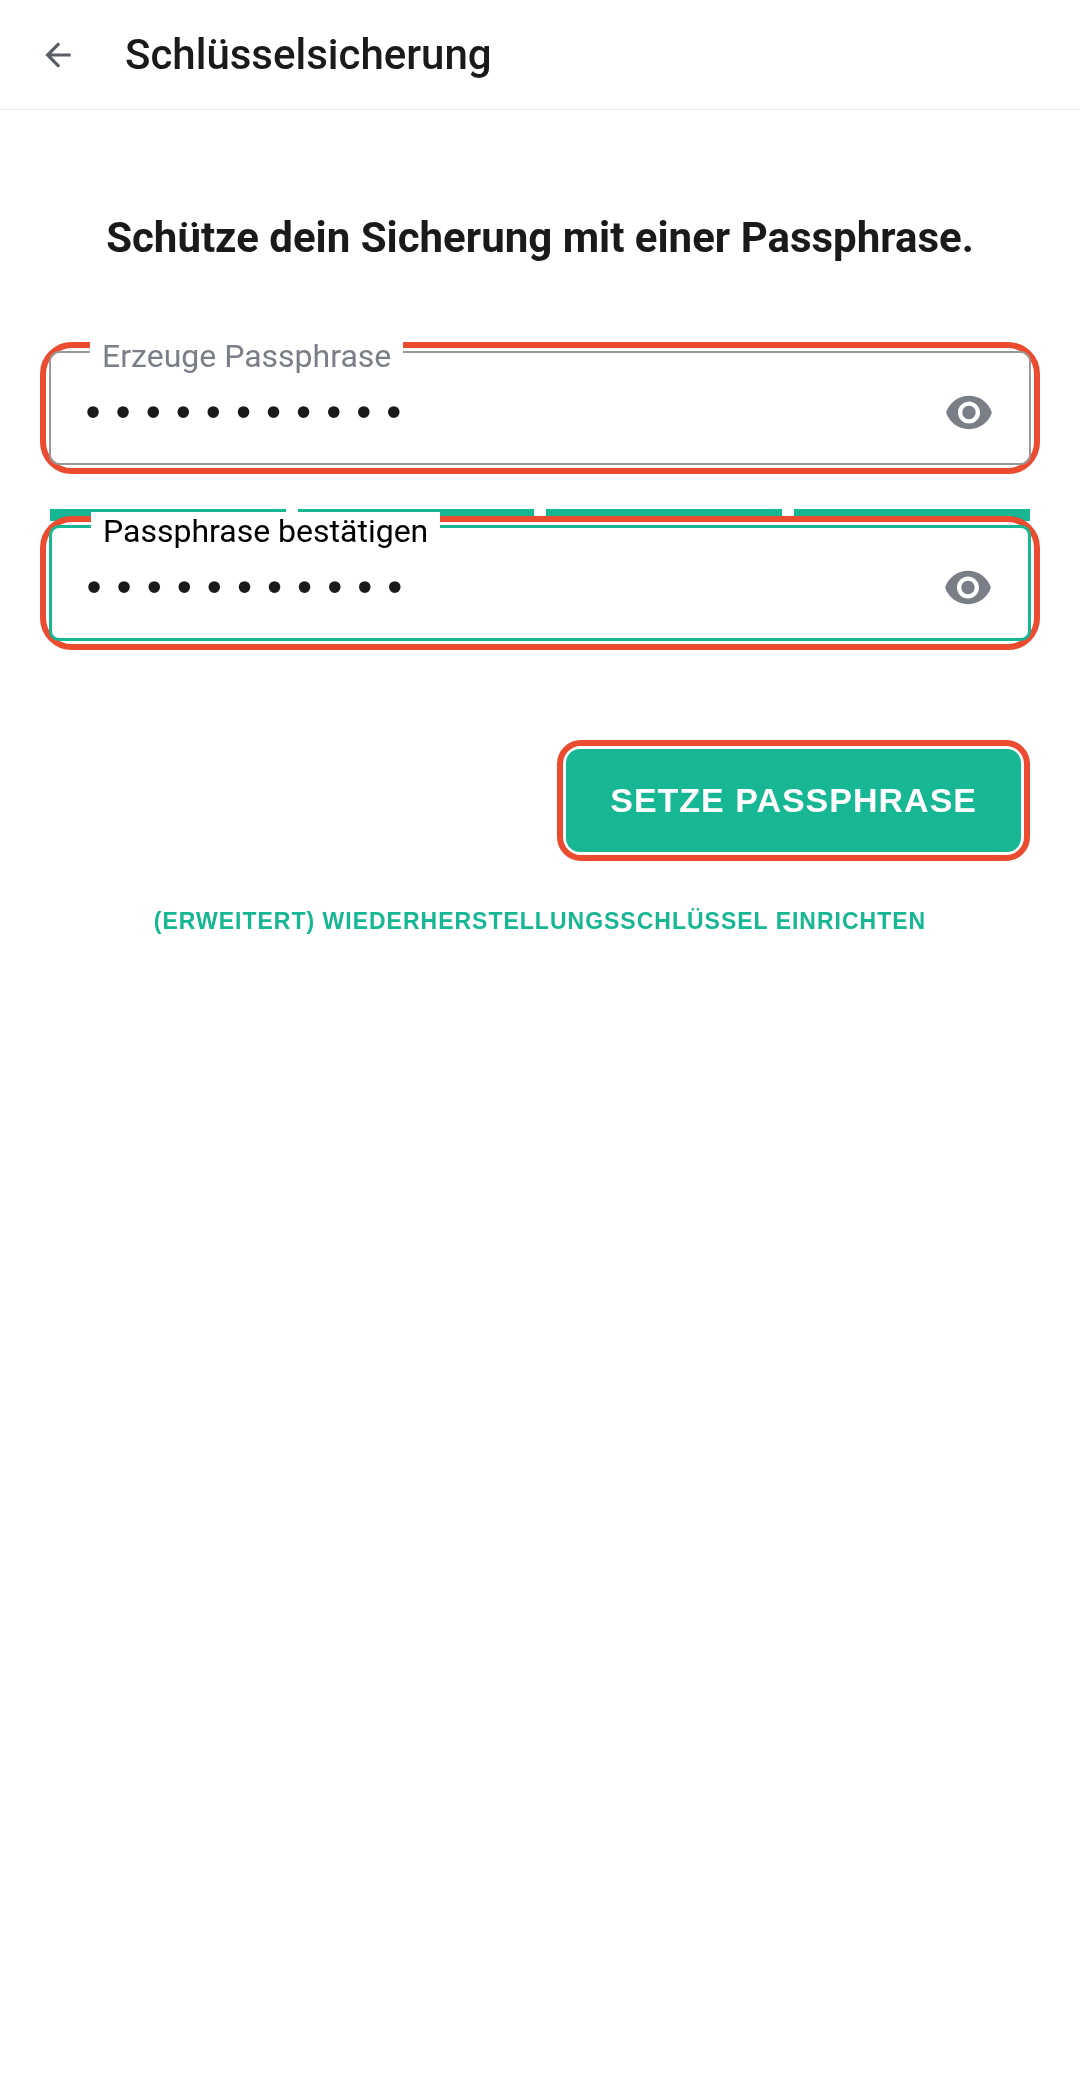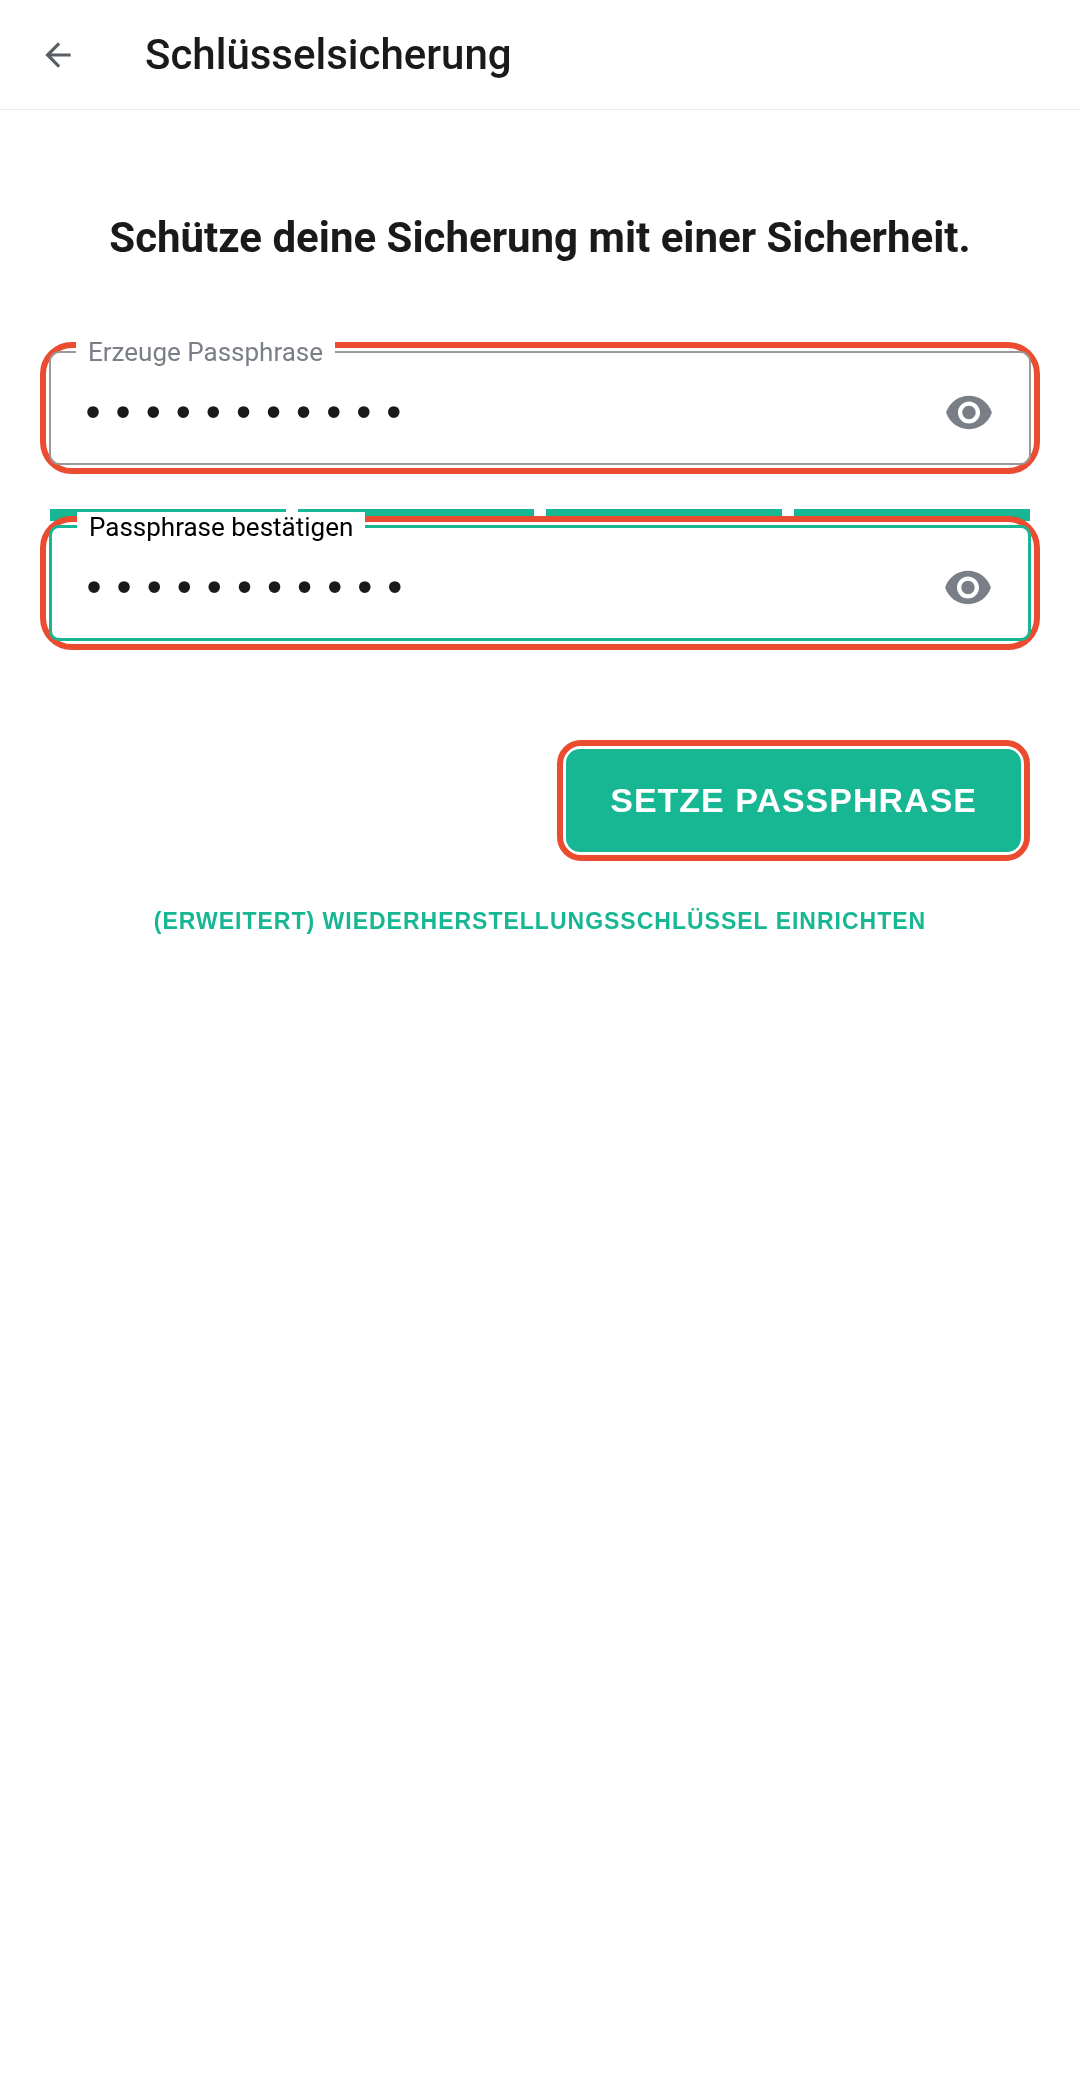--- a/index.html
+++ b/index.html
@@ -3,21 +3,21 @@
   <meta charset="utf-8">
   <style>
     * { box-sizing: border-box; margin: 0; padding: 0; }
     html, body { width: 1080px; height: 2080px; font-family: -apple-system, BlinkMacSystemFont, 'Segoe UI', Roboto, sans-serif; background: #fff; }
     
     .header {
       display: flex;
       align-items: center;
       padding: 30px 35px;
       border-bottom: 1px solid #e8e8e8;
-      gap: 65px;
+      gap: 45px;
     }
     
     .back-arrow {
       width: 45px;
       height: 45px;
       display: flex;
       align-items: center;
       justify-content: center;
       cursor: pointer;
     }
@@ -71,24 +71,24 @@
       margin: 3px;
     }
     
     .input-inner.focused {
       border: 3px solid #17b794;
     }
     
     .input-label {
       position: absolute;
       top: -16px;
-      left: 25px;
+      left: 39px;
       background: #fff;
       padding: 0 12px;
-      font-size: 26px;
+      font-size: 32px;
       color: #7a7e87;
     }
     
     .input-label.focused {
       color: #000000;
     }
     
     .password-field {
       display: flex;
       align-items: center;
@@ -183,21 +183,21 @@
 <div class="header">
   <div class="back-arrow">
     <svg viewBox="0 0 24 24">
       <path d="M20 11H7.83l5.59-5.59L12 4l-8 8 8 8 1.41-1.41L7.83 13H20v-2z" fill="#5a5e66"></path>
     </svg>
   </div>
   <div class="header-title">Schlüsselsicherung</div>
 </div>
 
 <div class="content">
-  <h1 class="main-heading">Schütze deine Sicherung mit einer Sicherheit.</h1>
+  <h1 class="main-heading">Schütze dein Sicherung mit einer Passphrase.</h1>
 
 
   <div class="input-wrapper">
     <div class="input-inner">
       <div class="input-label">Erzeuge Passphrase</div>
       <div class="password-field">
         <div class="password-dots">•••••••••••</div>
         <div class="eye-icon">
           <svg viewBox="0 0 24 16">
             <path d="M12 0C7 0 2.7 3.1 1 8c1.7 4.9 6 8 11 8s9.3-3.1 11-8c-1.7-4.9-6-8-11-8zm0 13.3c-2.9 0-5.3-2.4-5.3-5.3S9.1 2.7 12 2.7s5.3 2.4 5.3 5.3-2.4 5.3-5.3 5.3zm0-8.5c-1.8 0-3.2 1.4-3.2 3.2s1.4 3.2 3.2 3.2 3.2-1.4 3.2-3.2S13.8 4.8 12 4.8z" fill="#7a7e87"></path>

